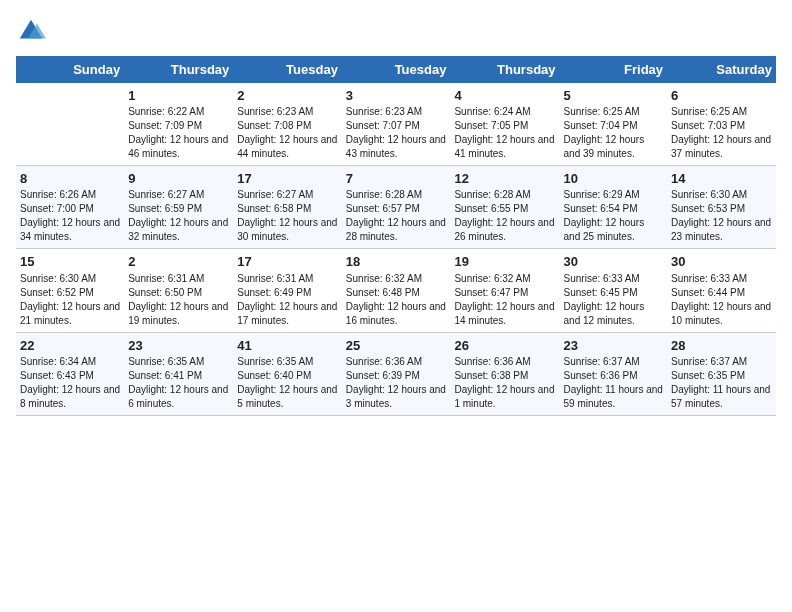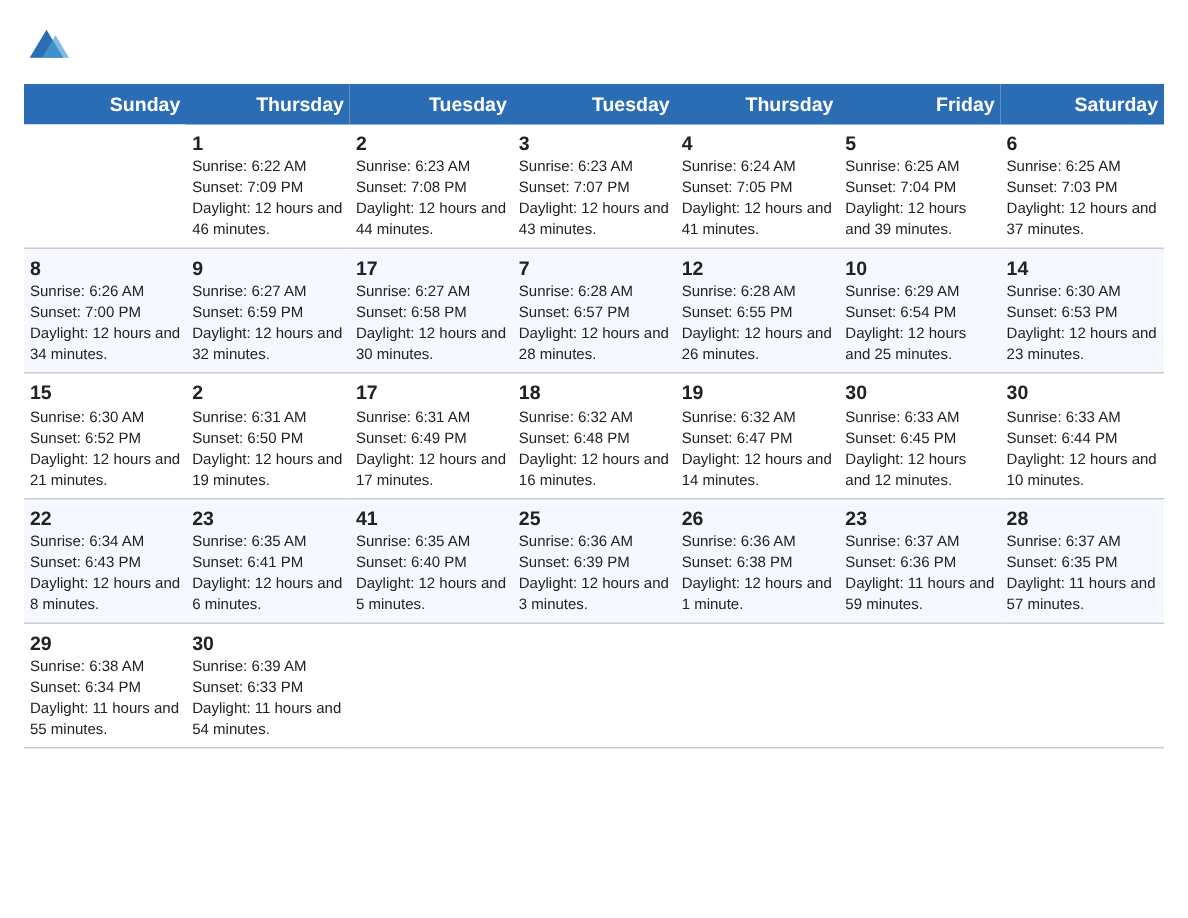--- a/index.html
+++ b/index.html
@@ -145,23 +145,14 @@
       </tr>
       <tr>
         <td><span class="day-num">22</span>Sunrise: 6:34 AM<br>Sunset: 6:43 PM<br>Daylight: 12 hours and 8 minutes.</td>
         <td><span class="day-num">23</span>Sunrise: 6:35 AM<br>Sunset: 6:41 PM<br>Daylight: 12 hours and 6 minutes.</td>
         <td><span class="day-num">41</span>Sunrise: 6:35 AM<br>Sunset: 6:40 PM<br>Daylight: 12 hours and 5 minutes.</td>
         <td><span class="day-num">25</span>Sunrise: 6:36 AM<br>Sunset: 6:39 PM<br>Daylight: 12 hours and 3 minutes.</td>
         <td><span class="day-num">26</span>Sunrise: 6:36 AM<br>Sunset: 6:38 PM<br>Daylight: 12 hours and 1 minute.</td>
         <td><span class="day-num">23</span>Sunrise: 6:37 AM<br>Sunset: 6:36 PM<br>Daylight: 11 hours and 59 minutes.</td>
         <td><span class="day-num">28</span>Sunrise: 6:37 AM<br>Sunset: 6:35 PM<br>Daylight: 11 hours and 57 minutes.</td>
       </tr>
-      <tr>
-        <td><span class="day-num">29</span>Sunrise: 6:38 AM<br>Sunset: 6:34 PM<br>Daylight: 11 hours and 55 minutes.</td>
-        <td><span class="day-num">30</span>Sunrise: 6:39 AM<br>Sunset: 6:33 PM<br>Daylight: 11 hours and 54 minutes.</td>
-        <td class="empty-cell"></td>
-        <td class="empty-cell"></td>
-        <td class="empty-cell"></td>
-        <td class="empty-cell"></td>
-        <td class="empty-cell"></td>
-      </tr>
     </tbody>
 </table>
 
 </body></html>

